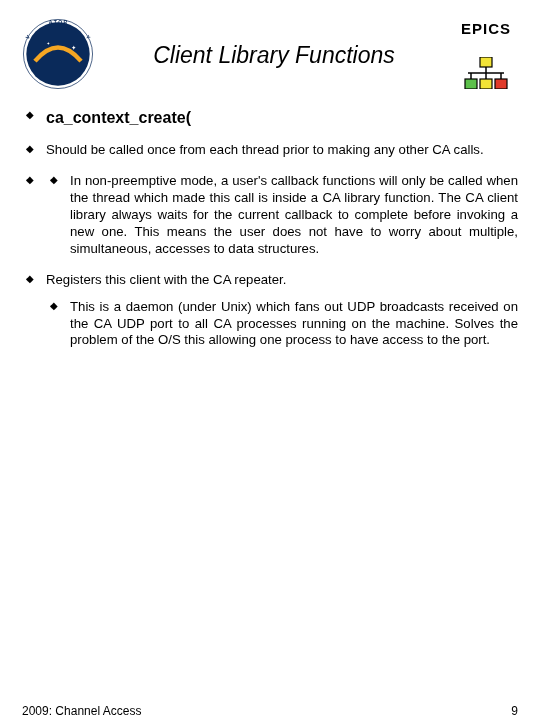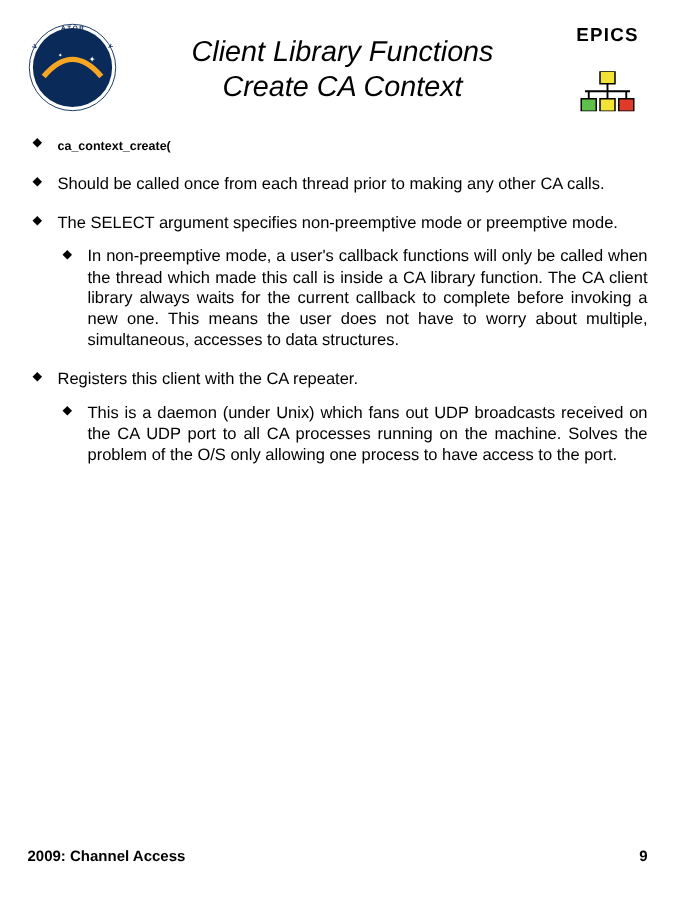--- a/index.html
+++ b/index.html
@@ -76,32 +76,31 @@
   ul.sub > li::before {
     content: "◆";
     position: absolute;
     left: 4px;
     top: 1px;
     font-size: 10px;
     color: #000;
   }
   .code-sig {
     font-weight: bold;
-    font-size: 10px;
+    font-size: 16px;
   }
   .code-sig .indent { padding-left: 24px; display: block; }
   .footer {
     position: absolute;
-    bottom: 28px;
+    bottom: 2px;
     left: 22px;
     right: 22px;
     display: flex;
     justify-content: space-between;
     font-size: 12px;
-    font-weight: bold;
   }
 </style>
 </head>
 <body>
 
 <div class="header">
   <div class="logo-wrap">
     <svg width="72" height="72" viewBox="0 0 100 100">
       <circle cx="50" cy="50" r="44" fill="#0a2a5a"></circle>
       <path d="M 18 60 Q 50 22 82 60" stroke="#f5a623" stroke-width="6" fill="none"></path>
@@ -110,21 +109,20 @@
         <text x="50" y="8" text-anchor="middle">A T O R</text>
         <text x="10" y="28" text-anchor="middle" transform="rotate(-55 10 28)">V</text>
         <text x="90" y="28" text-anchor="middle" transform="rotate(55 90 28)">Y</text>
       </g>
       <text x="68" y="44" fill="#fff" font-size="9">✦</text>
       <text x="34" y="38" fill="#fff" font-size="6">✦</text>
     </svg>
   </div>
   <div class="title-block">
     <div class="title-line">Client Library Functions</div>
-    <div class="title-line">Create CA Context</div>
   </div>
   <div class="epics-block">
     <div class="epics-label">EPICS</div>
     <svg width="48" height="32" viewBox="0 0 48 32">
       <line x1="24" y1="10" x2="24" y2="16" stroke="#000" stroke-width="1.5"></line>
       <line x1="6" y1="16" x2="42" y2="16" stroke="#000" stroke-width="1.5"></line>
       <line x1="9" y1="16" x2="9" y2="22" stroke="#000" stroke-width="1.5"></line>
       <line x1="24" y1="16" x2="24" y2="22" stroke="#000" stroke-width="1.5"></line>
       <line x1="39" y1="16" x2="39" y2="22" stroke="#000" stroke-width="1.5"></line>
       <rect x="18" y="0" width="12" height="10" fill="#f2e336" stroke="#000" stroke-width="1.2"></rect>
@@ -136,29 +134,28 @@
 </div>
 
 <ul class="top">
   <li>
     <span class="code-sig">
       <span>ca_context_create(</span>
     </span>
   </li>
   <li>Should be called once from each thread prior to making any other CA calls.</li>
   <li>
-    <span>The SELECT argument specifies non-preemptive mode or preemptive mode.</span>
     <ul class="sub">
       <li>In non-preemptive mode, a user's callback functions will only be called when the thread which made this call is inside a CA library function. The CA client library always waits for the current callback to complete before invoking a new one. This means the user does not have to worry about multiple, simultaneous, accesses to data structures.</li>
     </ul>
   </li>
   <li>
     <span>Registers this client with the CA repeater.</span>
     <ul class="sub">
-      <li>This is a daemon (under Unix)  which fans out UDP broadcasts received on the  CA UDP port to all CA processes running on the machine. Solves the problem of the O/S only allowing one process to have access to the port.</li>
+      <li>This is a daemon (under Unix)  which fans out UDP broadcasts received on the  CA UDP port to all CA processes running on the machine. Solves the problem of the O/S this allowing one process to have access to the port.</li>
     </ul>
   </li>
 </ul>
 
 <div class="footer">
   <span>2009: Channel Access</span>
   <span>9</span>
 </div>
 
 </body></html>

